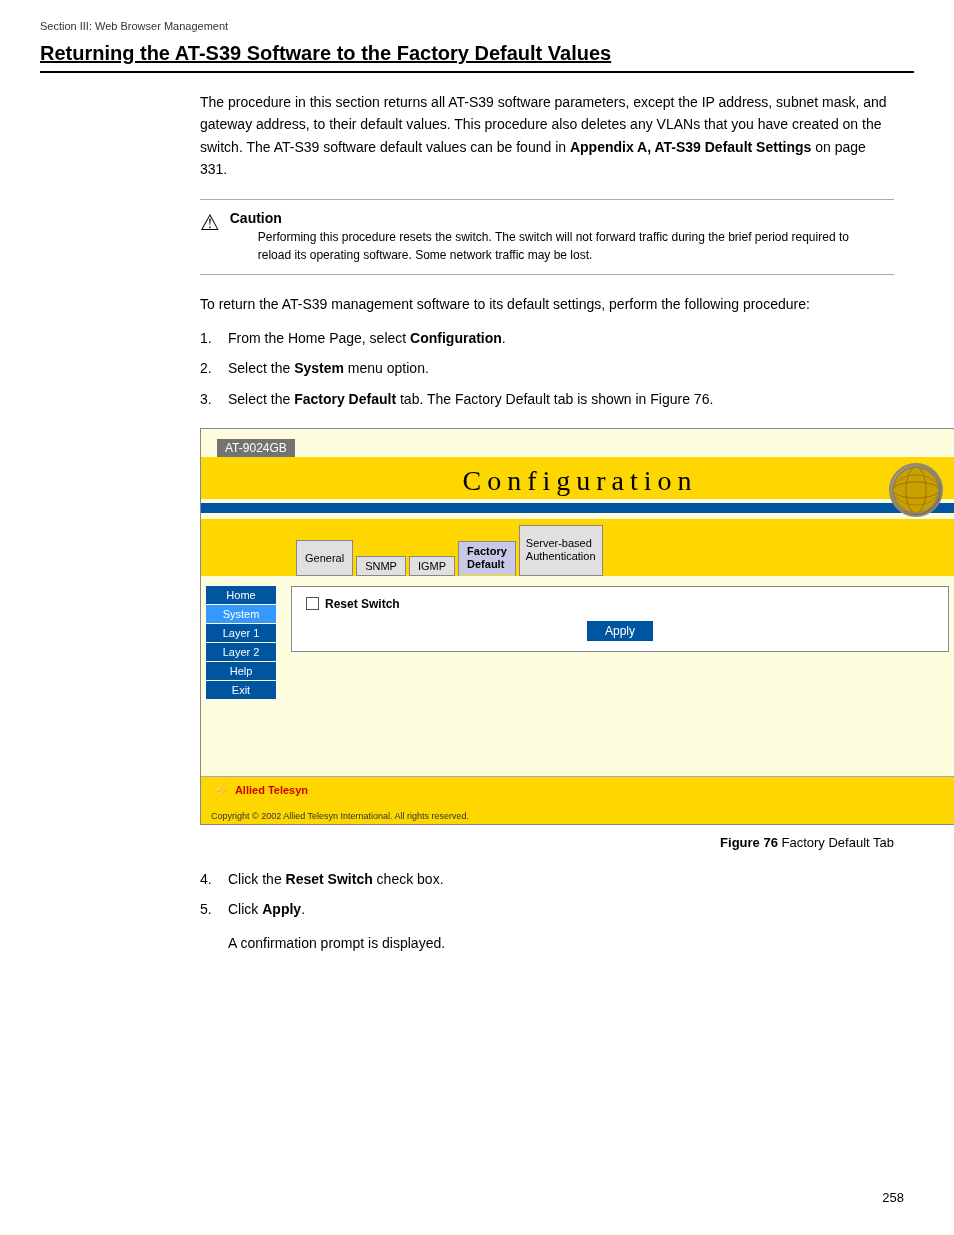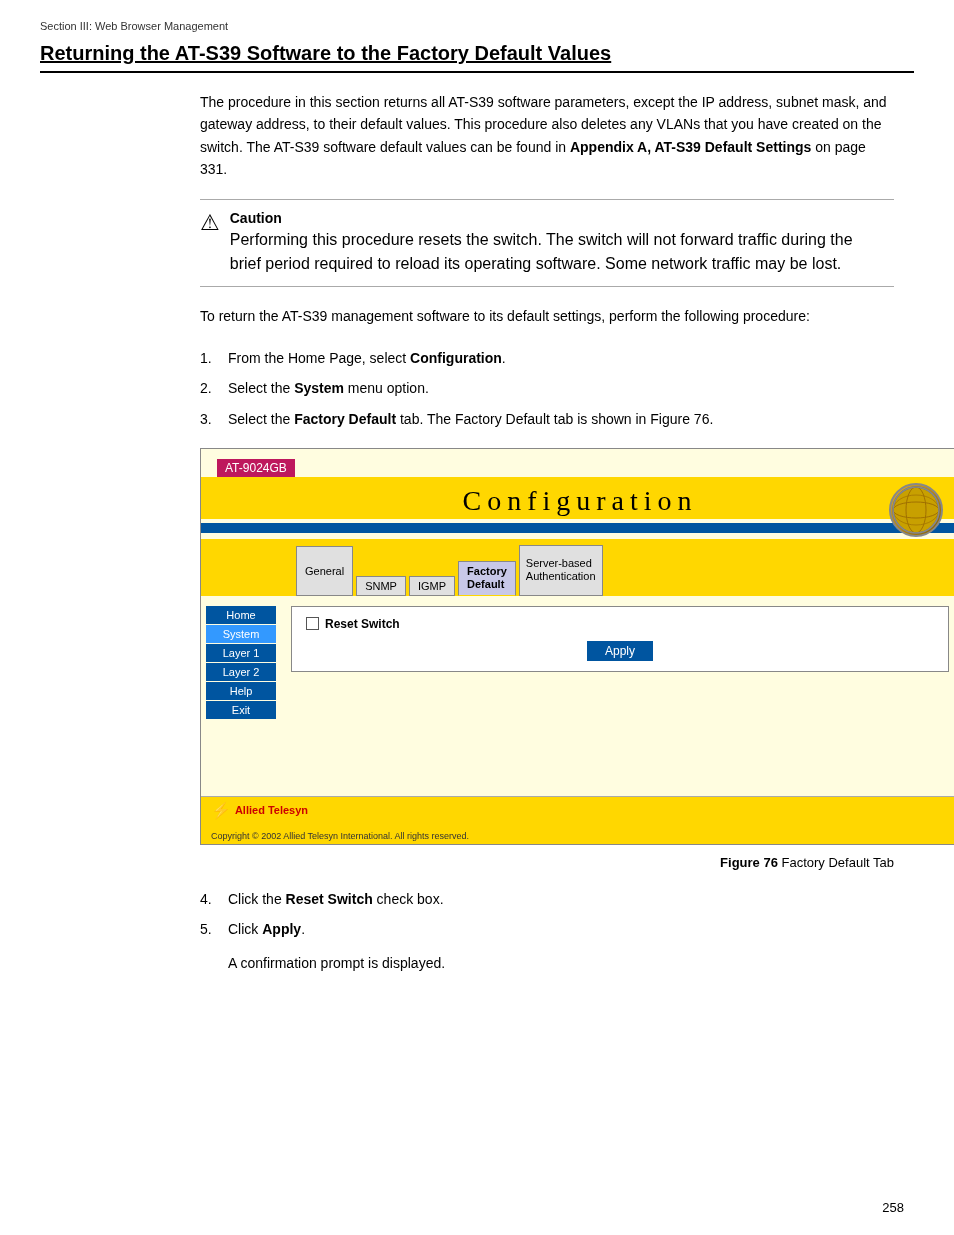--- a/index.html
+++ b/index.html
@@ -43,25 +43,25 @@
       display: flex;
       align-items: flex-start;
       gap: 10px;
     }
     .caution-icon {
       font-size: 22px;
       margin-top: 0;
       flex-shrink: 0;
     }
     .caution-content b { font-weight: bold; }
-    .caution-content p { font-size: 16px; line-height: 1.5; margin-top: 2px; }
+    .caution-content p { font-size: 12px; line-height: 1.5; margin-top: 2px; margin-left: 28px; }
     .steps-intro {
       font-size: 14px;
       line-height: 1.6;
-      margin-bottom: 20px;
+      margin-bottom: 12px;
     }
     .steps-list {
       list-style: none;
       padding: 0;
       margin-bottom: 18px;
     }
     .steps-list li {
       font-size: 14px;
       line-height: 1.6;
       margin-bottom: 8px;
@@ -70,21 +70,21 @@
     }
     .steps-list li .step-num { flex-shrink: 0; min-width: 22px; }
     
     .figure-container {
       margin: 0 0 10px 0;
       border: 1px solid #888;
       background: #fffde0;
       width: 760px;
     }
     .fig-title-bar {
-      background: #be185d;
+      background: #737373;
       color: #fff;
       font-size: 12px;
       padding: 2px 8px;
       display: inline-block;
       margin: 6px 12px 0 10px;
     }
     .fig-header {
       background: #ffd700;
       text-align: center;
       padding: 8px 0 2px 0;
@@ -240,21 +240,21 @@
     }
     .lower-steps li .step-num { flex-shrink: 0; min-width: 22px; }
     .confirmation-text {
       font-size: 14px;
       margin-left: 28px;
       margin-top: 2px;
       line-height: 1.6;
     }
     .page-number {
       position: fixed;
-      bottom: 20px;
+      bottom: 30px;
       right: 50px;
       font-size: 13px;
     }
   </style>
 </head>
 <body>
 
 <div class="section-label">Section III: Web Browser Management</div>
 
 <div class="page-title">Returning the AT-S39 Software to the Factory Default Values</div>
@@ -307,21 +307,21 @@
         </svg>
       </div>
     </div>
 
     <div class="fig-blue-bar"></div>
 
     <div style="background:#fffde0; height:6px;"></div>
 
     <div class="fig-nav-tabs">
       <div style="width:82px;"></div>
-      <div class="fig-tab" style="font-size:11px; padding:18px 8px;">General</div>
+      <div class="fig-tab" style="font-size:11px; padding:11px 8px;">General</div>
       <div class="fig-tab" style="font-size:11px; padding:3px 8px;">SNMP</div>
       <div class="fig-tab" style="font-size:11px; padding:3px 8px;">IGMP</div>
       <div class="fig-tab active" style="font-size:11px; padding:3px 8px; line-height:1.2; background:#c8c8e8;">Factory<br>Default</div>
       <div class="fig-tab" style="font-size:11px; padding:11px 6px; line-height:1.2;">Server-based<br>Authentication</div>
     </div>
 
     <div class="fig-body">
       <div class="fig-sidebar">
         <button class="fig-sidebar-btn">Home</button>
         <button class="fig-sidebar-btn active">System</button>

